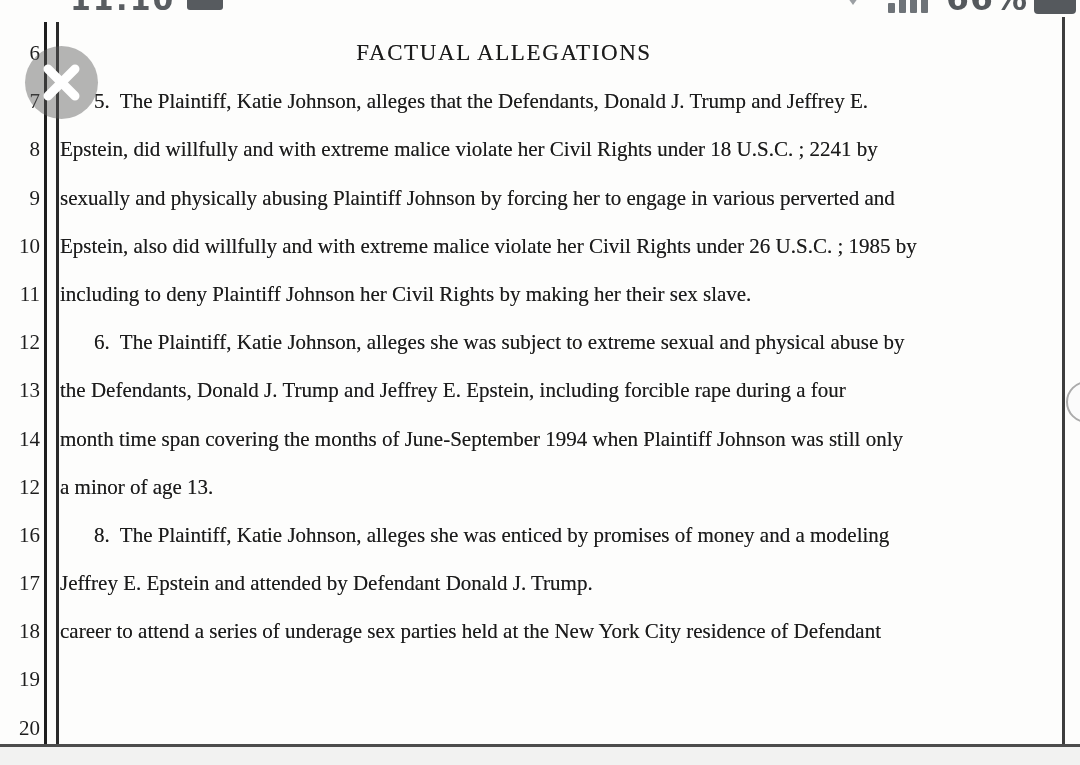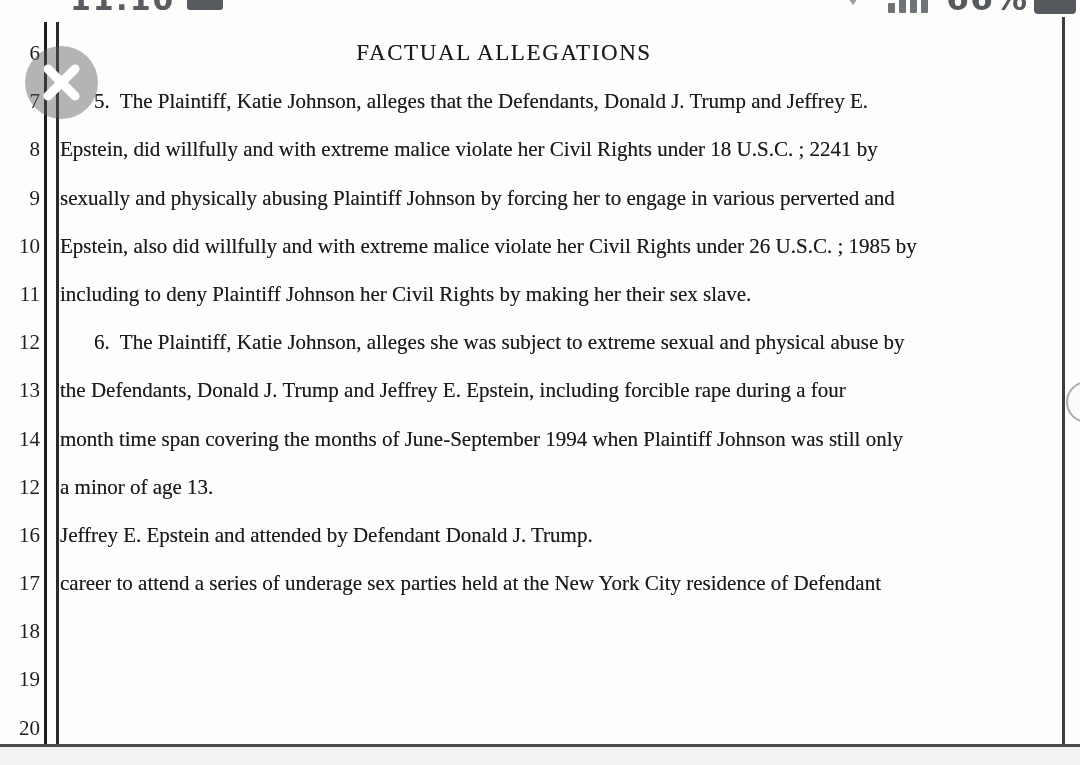--- a/index.html
+++ b/index.html
@@ -136,20 +136,21 @@
   <div class="row heading">FACTUAL ALLEGATIONS</div>
       <div class="row indent">5.  The Plaintiff, Katie Johnson, alleges that the Defendants, Donald J. Trump and Jeffrey E.</div>
       <div class="row flush">Epstein, did willfully and with extreme malice violate her Civil Rights under 18 U.S.C. ; 2241 by</div>
       <div class="row flush">sexually and physically abusing Plaintiff Johnson by forcing her to engage in various perverted and</div>
       <div class="row flush">Epstein, also did willfully and with extreme malice violate her Civil Rights under 26 U.S.C. ; 1985 by</div>
       <div class="row flush">including to deny Plaintiff Johnson her Civil Rights by making her their sex slave.</div>
       <div class="row indent">6.  The Plaintiff, Katie Johnson, alleges she was subject to extreme sexual and physical abuse by</div>
       <div class="row flush">the Defendants, Donald J. Trump and Jeffrey E. Epstein, including forcible rape during a four</div>
       <div class="row flush">month time span covering the months of June-September 1994 when Plaintiff Johnson was still only</div>
       <div class="row flush">a minor of age 13.</div>
+      <div class="row indent">8.  The Plaintiff, Katie Johnson, alleges she was enticed by promises of money and a modeling</div>
       <div class="row flush">Jeffrey E. Epstein and attended by Defendant Donald J. Trump.</div>
       <div class="row flush">career to attend a series of underage sex parties held at the New York City residence of Defendant</div>
     </div>
 
   <button class="close-btn" aria-label="close">
     <svg width="73" height="73" viewBox="0 0 73 73">
       <line x1="23" y1="23" x2="50" y2="50" stroke="#ffffff" stroke-width="9" stroke-linecap="round"></line>
       <line x1="50" y1="23" x2="23" y2="50" stroke="#ffffff" stroke-width="9" stroke-linecap="round"></line>
     </svg>
   </button>

